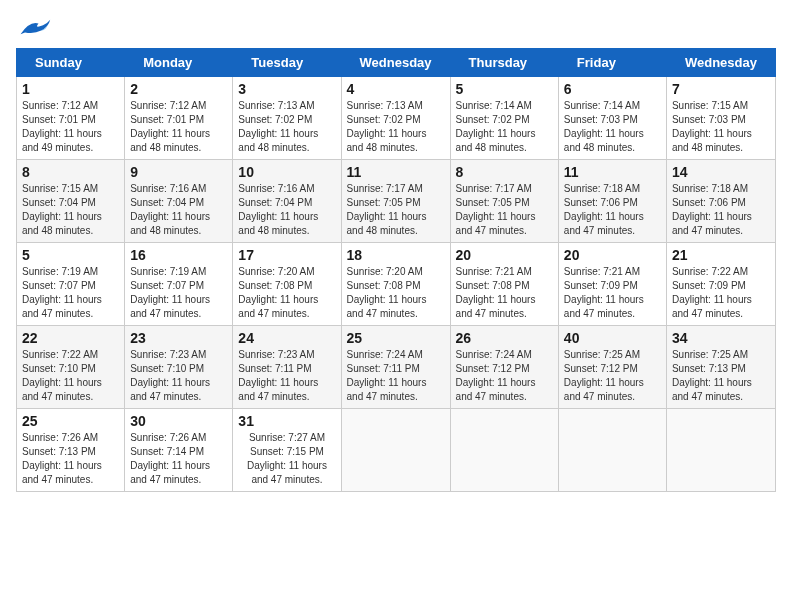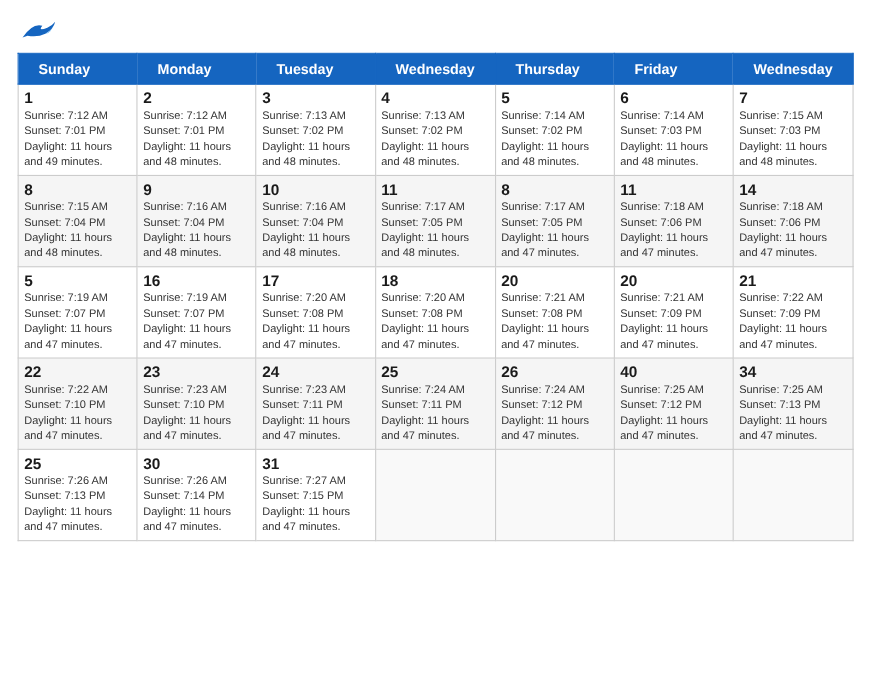--- a/index.html
+++ b/index.html
@@ -332,21 +332,21 @@
         </td>
         <td>
           <span class="day-num">30</span>
           <div class="day-info" style="white-space: pre-line;">Sunrise: 7:26 AM
 Sunset: 7:14 PM
 Daylight: 11 hours
 and 47 minutes.</div>
         </td>
         <td>
           <span class="day-num">31</span>
-          <div class="day-info" style="white-space: pre-line;">Sunrise: 7:27 AM
+          <div class="day-info" style="white-space: pre-line; text-align: center;">Sunrise: 7:27 AM
 Sunset: 7:15 PM
 Daylight: 11 hours
 and 47 minutes.</div>
         </td>
         <td class="empty"></td>
         <td class="empty"></td>
         <td class="empty"></td>
         <td class="empty"></td>
       </tr>
     </tbody>

